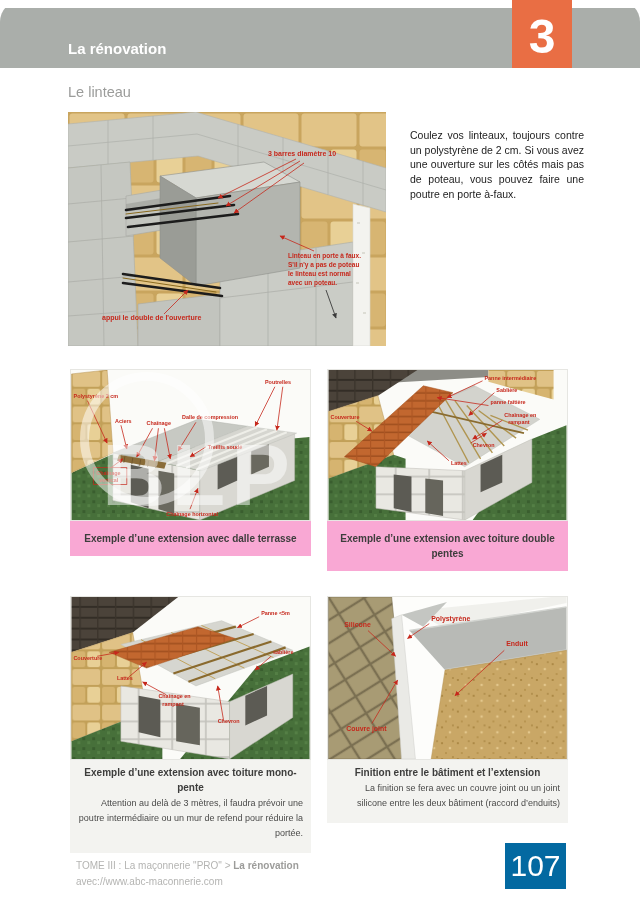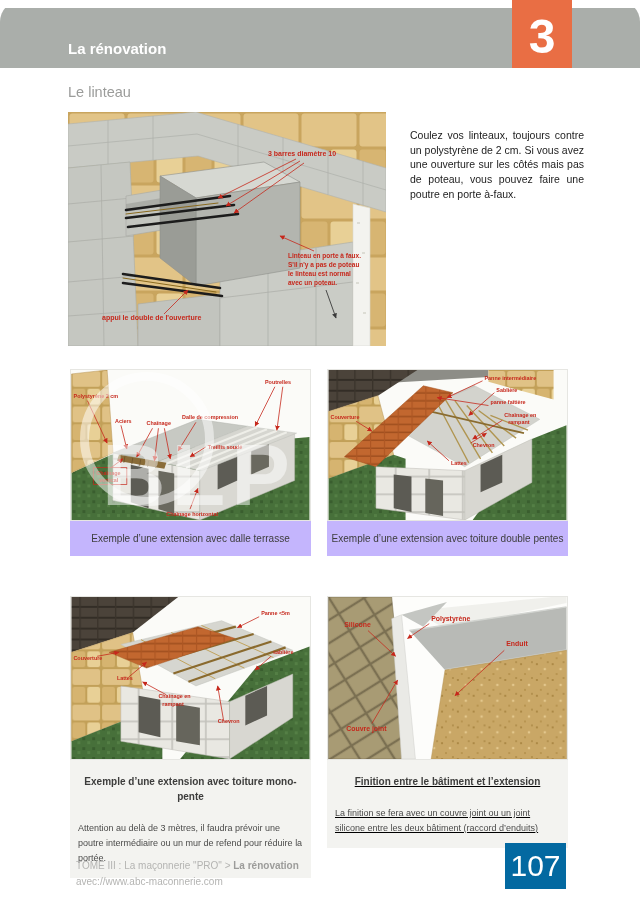--- a/index.html
+++ b/index.html
@@ -15,25 +15,25 @@
 
   .intro{position:absolute;left:410px;top:128px;width:174px;font-size:10.5px;line-height:1.4;
          color:#1c1c1c;text-align:justify;}
 
   .figwrap{position:absolute;}
   .figwrap svg{display:block;}
   .render{border:1px solid #e6e6e2;box-sizing:border-box;background:#fbfbf8;}
   .render svg{width:100%;height:100%;display:block;}
 
   .card{position:absolute;width:241px;}
-  .caption{background:#c4b5fd;font-size:10px;font-weight:normal;color:#3d3d3c;text-align:center;
+  .caption{background:#f9a8d4;font-size:10px;font-weight:bold;color:#3d3d3c;text-align:center;
            padding:10px 2px;line-height:1.5;}
-  .caption-block{background:#f3f3f0;padding:14px 6px 12px;}
+  .caption-block{background:#f3f3f0;padding:5px 6px 12px;}
   .caption2{font-size:10px;font-weight:bold;color:#3d3d3c;text-align:center;line-height:1.5;}
-  .note{margin-top:17px;font-size:9px;color:#4b4b4a;line-height:1.65;text-align:left;padding:0 2px;}
+  .note{margin-top:1px;font-size:9px;color:#4b4b4a;line-height:1.65;text-align:right;padding:0 2px;}
 
   .footer{position:absolute;left:76px;top:858px;font-size:10px;color:#b4b4b2;line-height:1.55;}
   .footer b{color:#9c9c9a;font-weight:bold;}
   .pagenum{position:absolute;left:505px;top:843px;width:61px;height:46px;background:#0369a1;
            color:#ffffff;font-size:30px;display:flex;align-items:center;justify-content:center;}
 
   .wm-circle{position:absolute;left:80px;top:372px;width:116px;height:116px;
              border:9px solid rgba(255,255,255,0.5);border-radius:50%;pointer-events:none;z-index:5;}
   .wm-text{position:absolute;left:66px;top:424px;font-size:88px;font-weight:bold;
            color:rgba(255,255,255,0.5);letter-spacing:6px;pointer-events:none;z-index:5;margin-left:36px;}
@@ -358,21 +358,21 @@
           <line class="arr" stroke-width="0.6" x1="154" y1="125" x2="148" y2="90" marker-end="url(#ah)"></line>
         </g>
       </svg>
     </div>
     <div class="caption-block">
       <div class="caption2">Exemple d’une extension avec toiture mono-pente</div>
       <div class="note">Attention au delà de 3 mètres, il faudra prévoir une poutre intermédiaire ou un mur de refend pour réduire la portée.</div>
     </div>
   </div>
 
-  <div class="card" style="left:327px;top:596px;text-decoration:underline;">
+  <div class="card" style="left:327px;top:596px;">
     <div class="render" style="height:164px;">
       <svg viewBox="0 0 241 164">
         <rect width="241" height="164" fill="#fdfdfb"></rect>
         <polygon points="86,14 226,0 241,0 241,6 118,32" fill="#f0f0ec"></polygon>
         <polygon points="0,0 64,0 80,164 0,164" fill="url(#pDStone)" stroke="#6e6448" stroke-width="0.5"></polygon>
         <polygon points="64,22 74,18 88,164 74,164" fill="#eaeae6" stroke="#cfcfc9" stroke-width="0.5"></polygon>
         <polygon points="74,18 120,5 96,30" fill="#c4c6c2"></polygon>
         <g>
           <polygon points="82,34 241,10 241,54 118,74" fill="#b8bab6"></polygon>
           <line x1="82" y1="34" x2="241" y2="10" stroke="#d2d4d0" stroke-width="1.5"></line>

